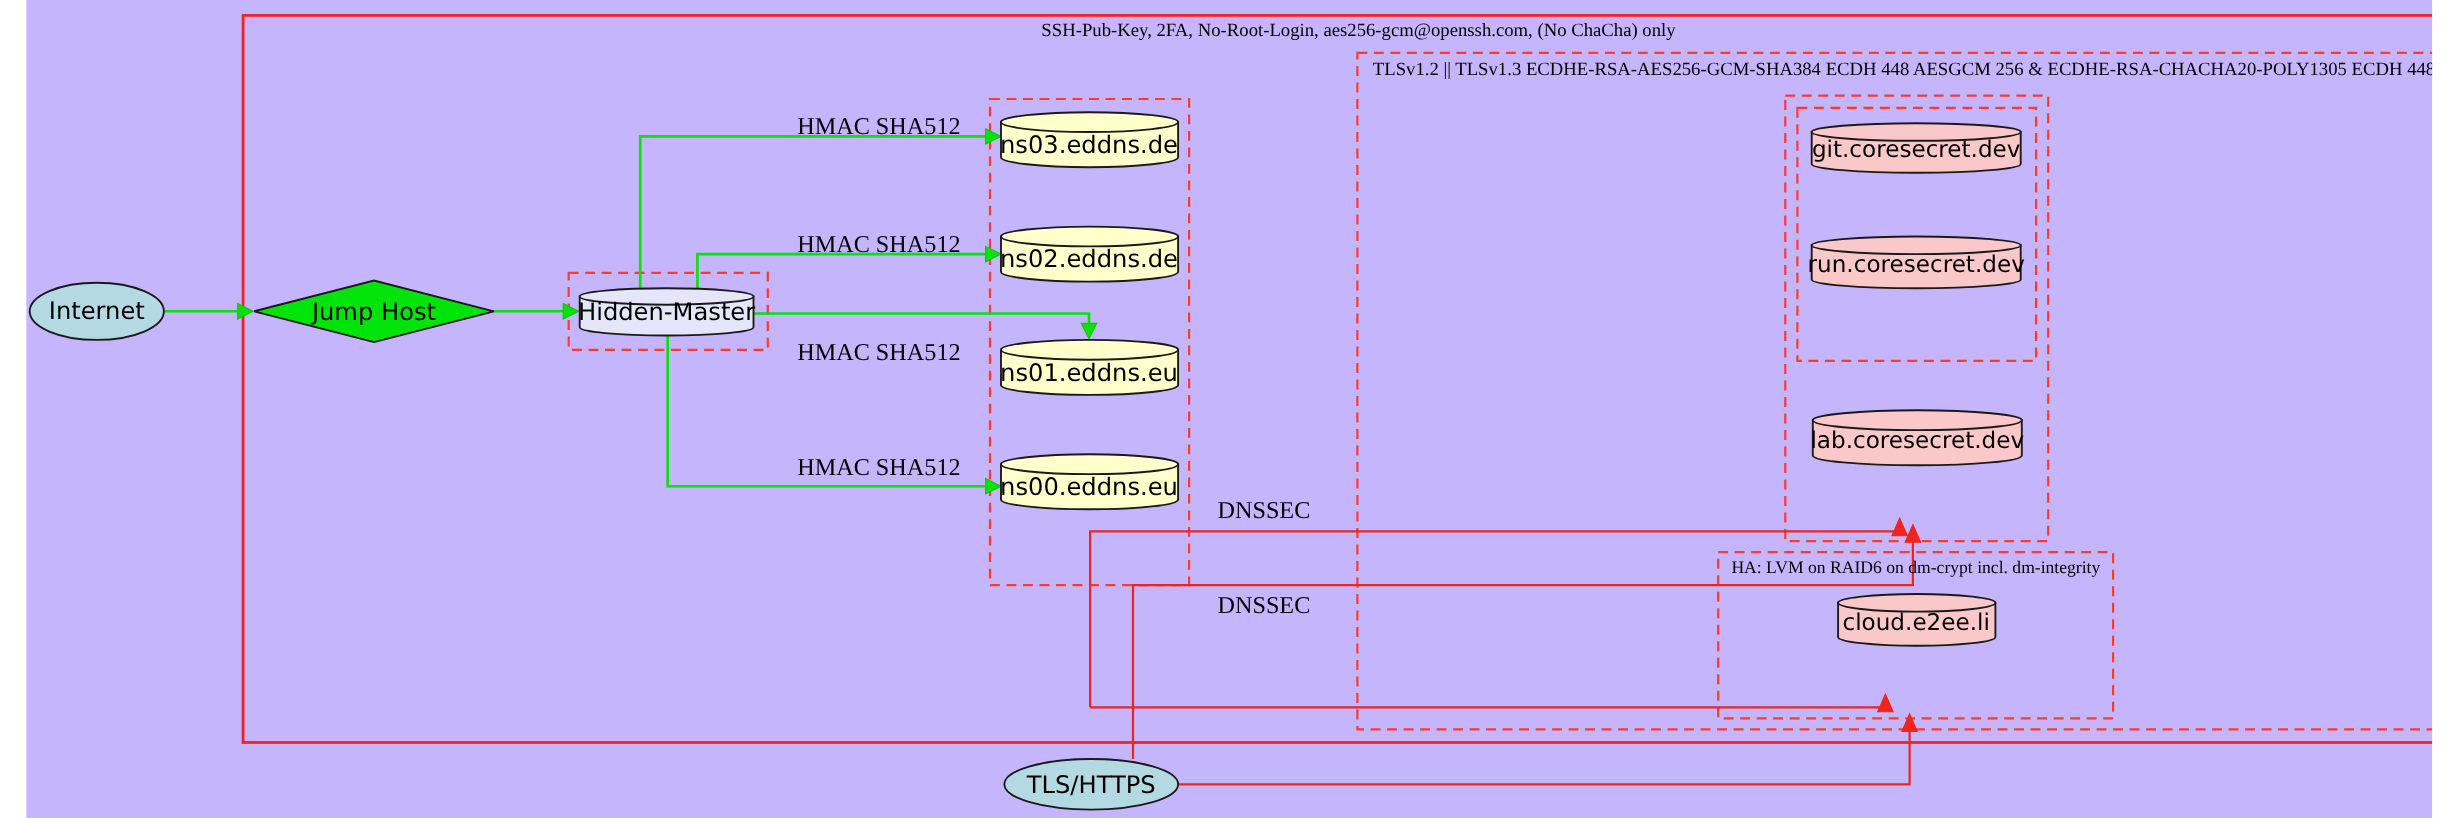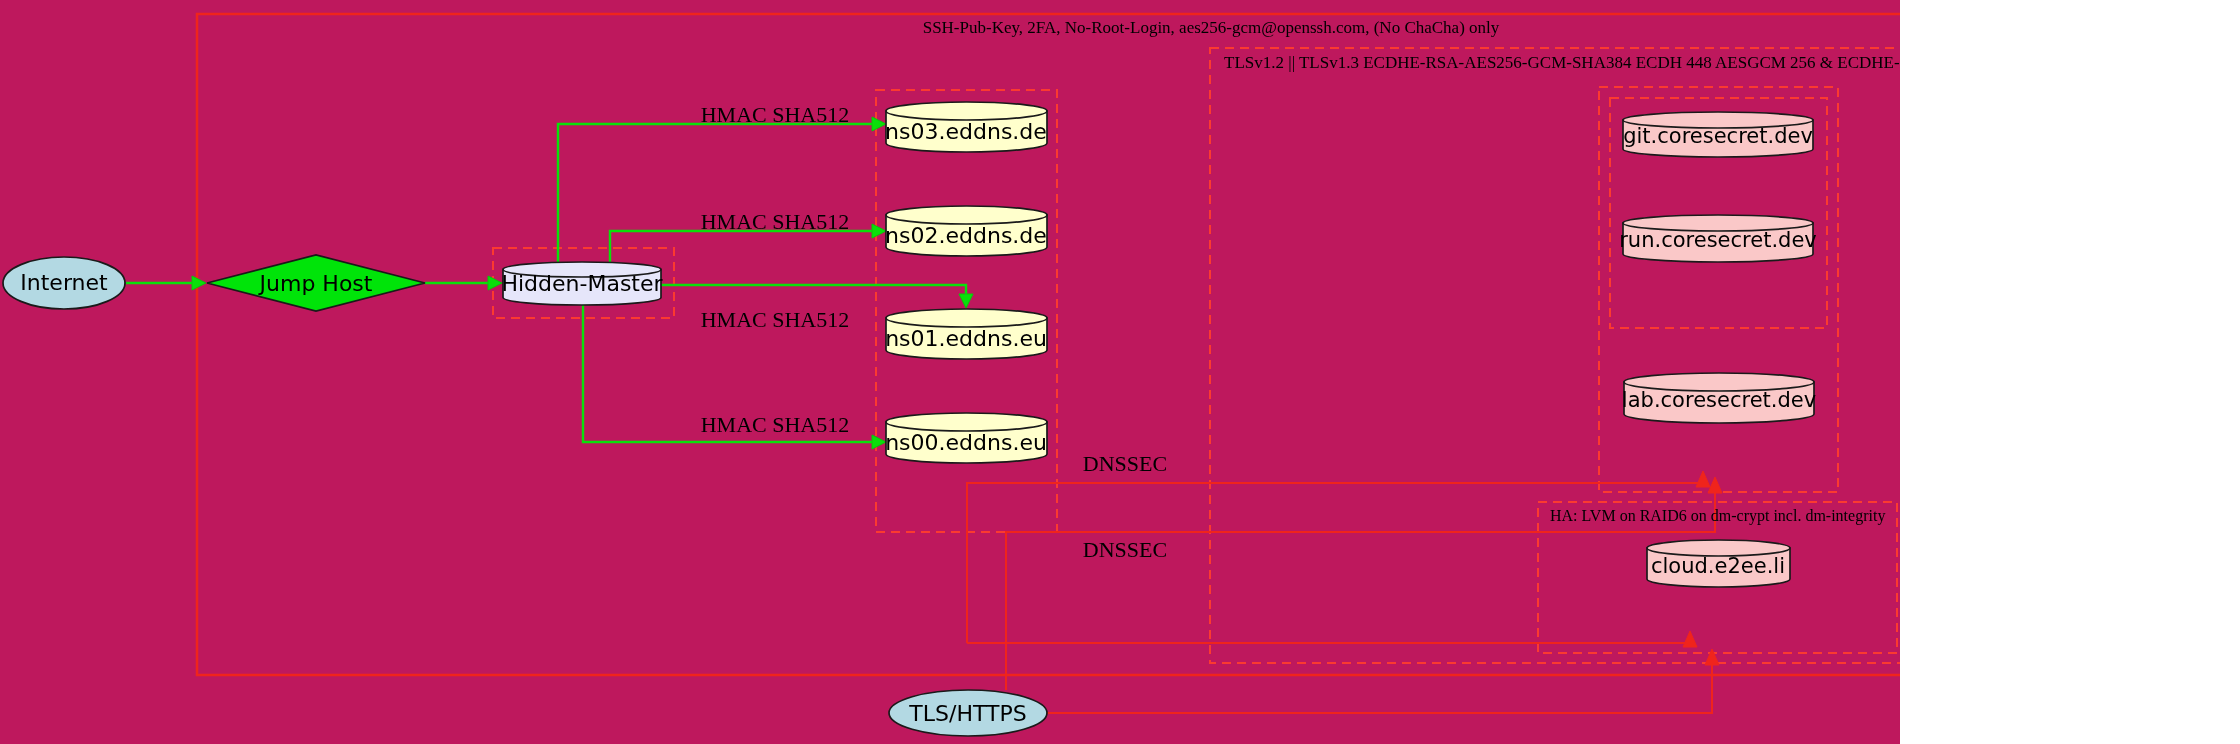--- a/index.html
+++ b/index.html
@@ -1,16 +1,16 @@
 <!DOCTYPE html>
 <html><head>
 <meta charset="utf-8">
 <style>
   html,body{margin:0;padding:0;background:#ffffff;}
-  #stage{position:relative;width:1900px;height:744px;background:#be185d;overflow:hidden;}
+  #stage{position:relative;width:2187px;height:744px;background:#c4b5fd;overflow:hidden;margin-left:24px;}
   svg{position:absolute;left:0;top:0;}
   text{fill:#000000;}
   .node-label{font-family:"DejaVu Sans",sans-serif;font-size:22px;text-anchor:middle;}
   .node-label-sm{font-family:"DejaVu Sans",sans-serif;font-size:21px;text-anchor:middle;}
   .edge-label{font-family:"Liberation Serif","DejaVu Serif",serif;font-size:22px;text-anchor:middle;}
   .cluster-label{font-family:"Liberation Serif","DejaVu Serif",serif;font-size:17px;text-anchor:middle;}
   .cluster-label-left{font-family:"Liberation Serif","DejaVu Serif",serif;font-size:17px;text-anchor:start;}
   .cluster-label-ha{font-family:"Liberation Serif","DejaVu Serif",serif;font-size:16px;text-anchor:start;}
   .box-solid{fill:none;stroke:#f0241c;stroke-width:2.5;}
   .box-dashed{fill:none;stroke:#fb3a30;stroke-width:2;stroke-dasharray:9 6;}

